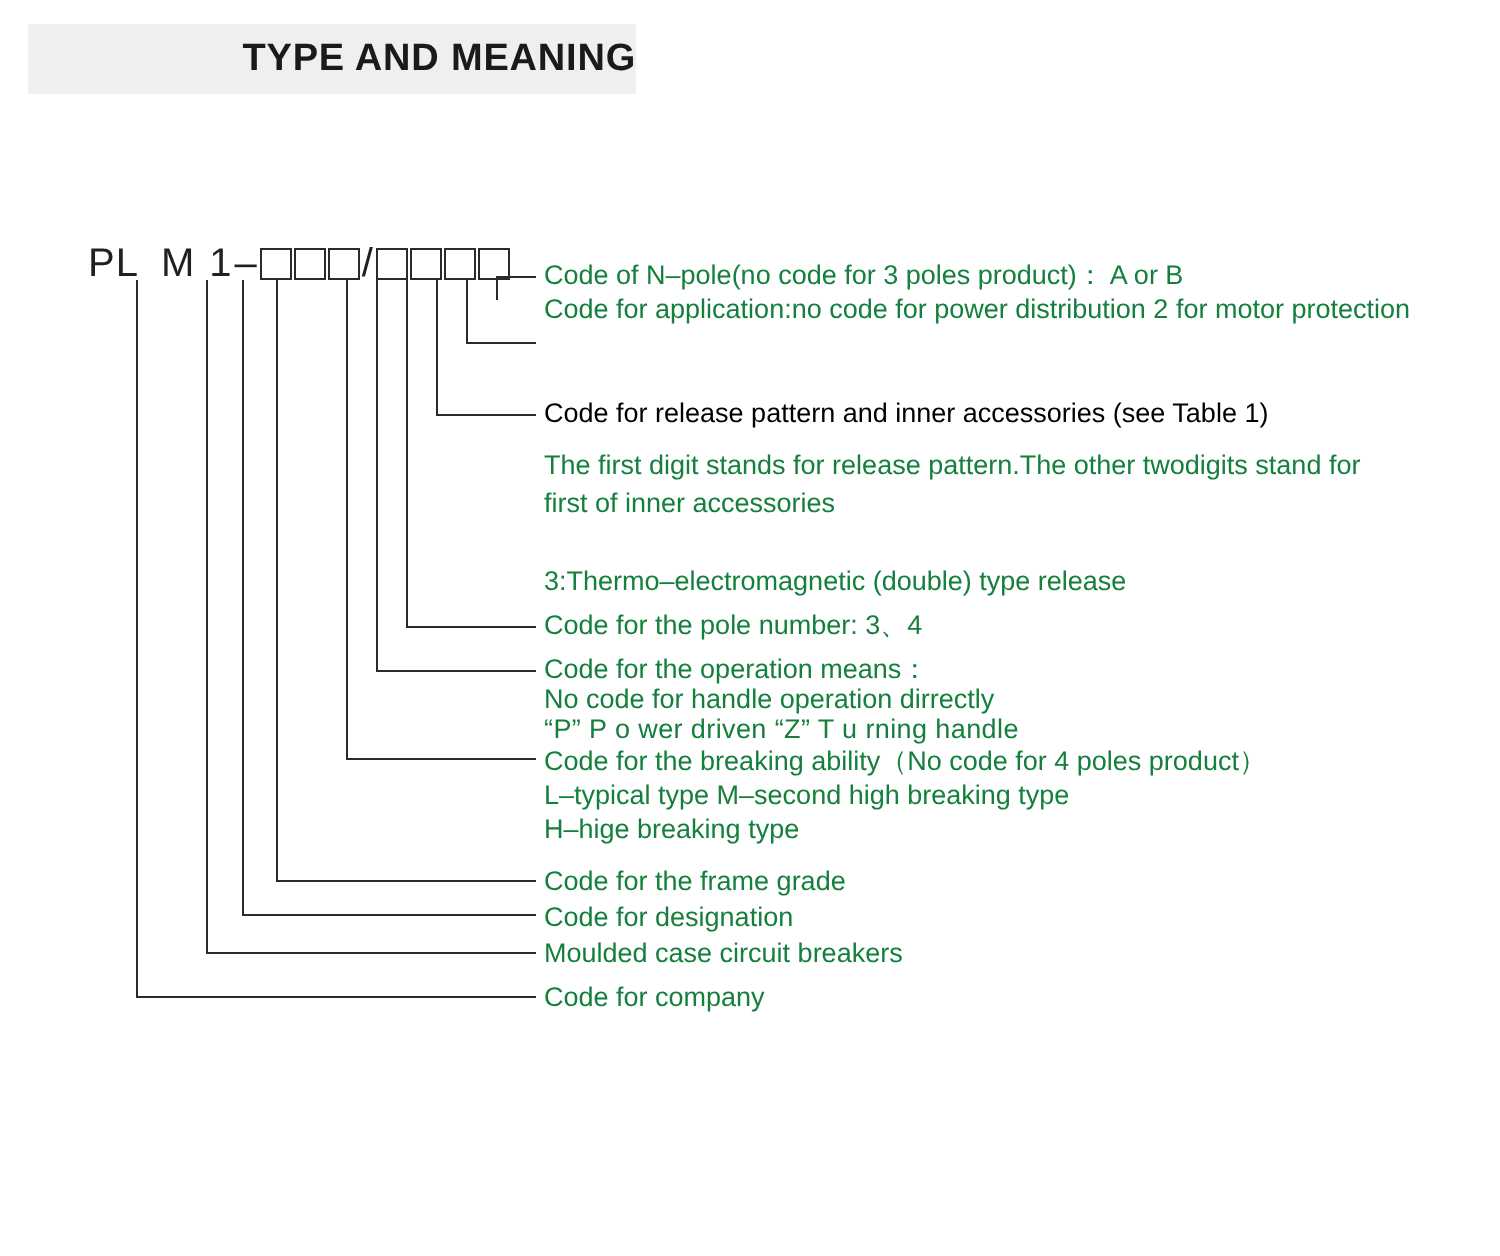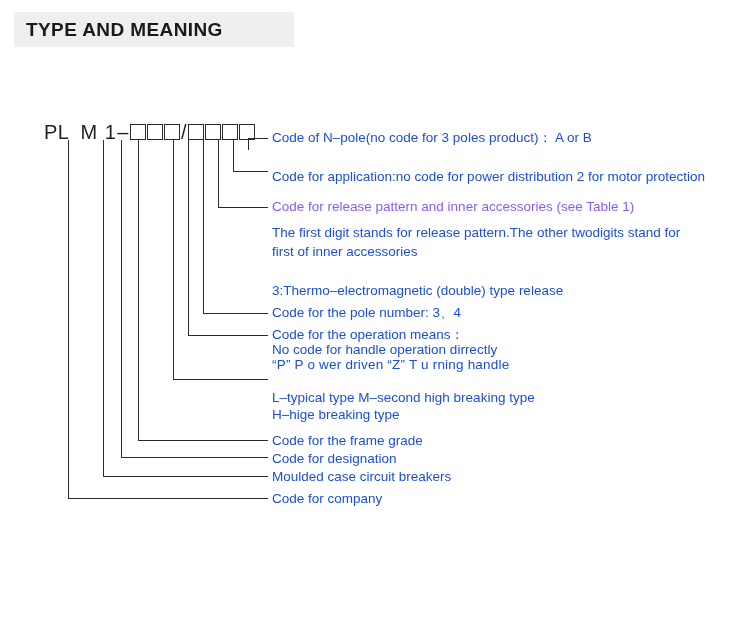--- a/index.html
+++ b/index.html
@@ -18,25 +18,26 @@
     position: relative;
     width: 750px;
     height: 628px;
   }
 
   
   .title-bar {
     position: absolute;
     left: 14px;
     top: 12px;
-    width: 280px;
+    width: 304px;
     height: 35px;
     background: #efefef;
     display: flex;
     align-items: center;
+    justify-content: flex-end;
   }
   .title-text {
     padding-left: 12px;
     font-size: 19px;
     font-weight: bold;
     letter-spacing: 0.4px;
     color: #1a1a1a;
   }
 
   
@@ -81,23 +82,23 @@
     height: 1px;
     background: #2b2b2b;
   }
 
   
   .lbl {
     position: absolute;
     font-size: 13.5px;
     line-height: 17px;
     white-space: nowrap;
-    color: #1d4ed8;
+    color: #15803d;
   }
-  .lbl.gray { color: #8b5cf6; }
+  .lbl.gray { color: #000000; }
   .lbl.block { line-height: 18px; }
 
   .mono-ish { letter-spacing: 0.2px; }
 </style>
 </head>
 <body>
 
 <div id="page">
 
   <div class="title-bar">
@@ -148,34 +149,35 @@
   <div class="hline" style="left:121px; top:457px; width:147px;"></div>
 
   <div class="vline" style="left:103px; top:140px; height:337px;"></div>
   <div class="hline" style="left:103px; top:476px; width:165px;"></div>
 
   <div class="vline" style="left:68px; top:140px; height:359px;"></div>
   <div class="hline" style="left:68px; top:498px; width:200px;"></div>
 
   <div class="lbl" style="left:272px; top:129px;">Code of N–pole(no code for 3 poles product)： A or B</div>
 
-  <div class="lbl" style="left:272px; top:168px;text-align:right;">Code for application:no code for power distribution 2 for motor protection</div>
+  <div class="lbl" style="left:272px; top:146px;text-align:right;">Code for application:no code for power distribution 2 for motor protection</div>
 
   <div class="lbl gray" style="left:272px; top:198px;">Code for release pattern and inner accessories (see Table 1)</div>
 
   <div class="lbl block" style="left:272px; top:224px;">The first digit stands for release pattern.The other twodigits stand for</div>
   <div class="lbl block" style="left:272px; top:243px;">first of inner accessories</div>
   <div class="lbl block" style="left:272px; top:282px;">3:Thermo–electromagnetic (double) type release</div>
 
   <div class="lbl" style="left:272px; top:304px;">Code for the pole number: 3、4</div>
 
   <div class="lbl" style="left:272px; top:326px;">Code for the operation means：</div>
   <div class="lbl" style="left:272px; top:341px;">No code for handle operation dirrectly</div>
   <div class="lbl mono-ish" style="left:272px; top:356px;">“P” P o wer driven    “Z”  T u  rning handle</div>
 
+  <div class="lbl" style="left:272px; top:372px;">Code for the breaking ability（No code for 4 poles product）</div>
   <div class="lbl" style="left:272px; top:389px;">L–typical type   M–second high breaking type</div>
   <div class="lbl" style="left:272px; top:406px;">H–hige breaking type</div>
 
   <div class="lbl" style="left:272px; top:432px;">Code for the frame grade</div>
 
   <div class="lbl" style="left:272px; top:450px;">Code for designation</div>
 
   <div class="lbl" style="left:272px; top:468px;">Moulded case circuit breakers</div>
 
   <div class="lbl" style="left:272px; top:490px;">Code for company</div>

